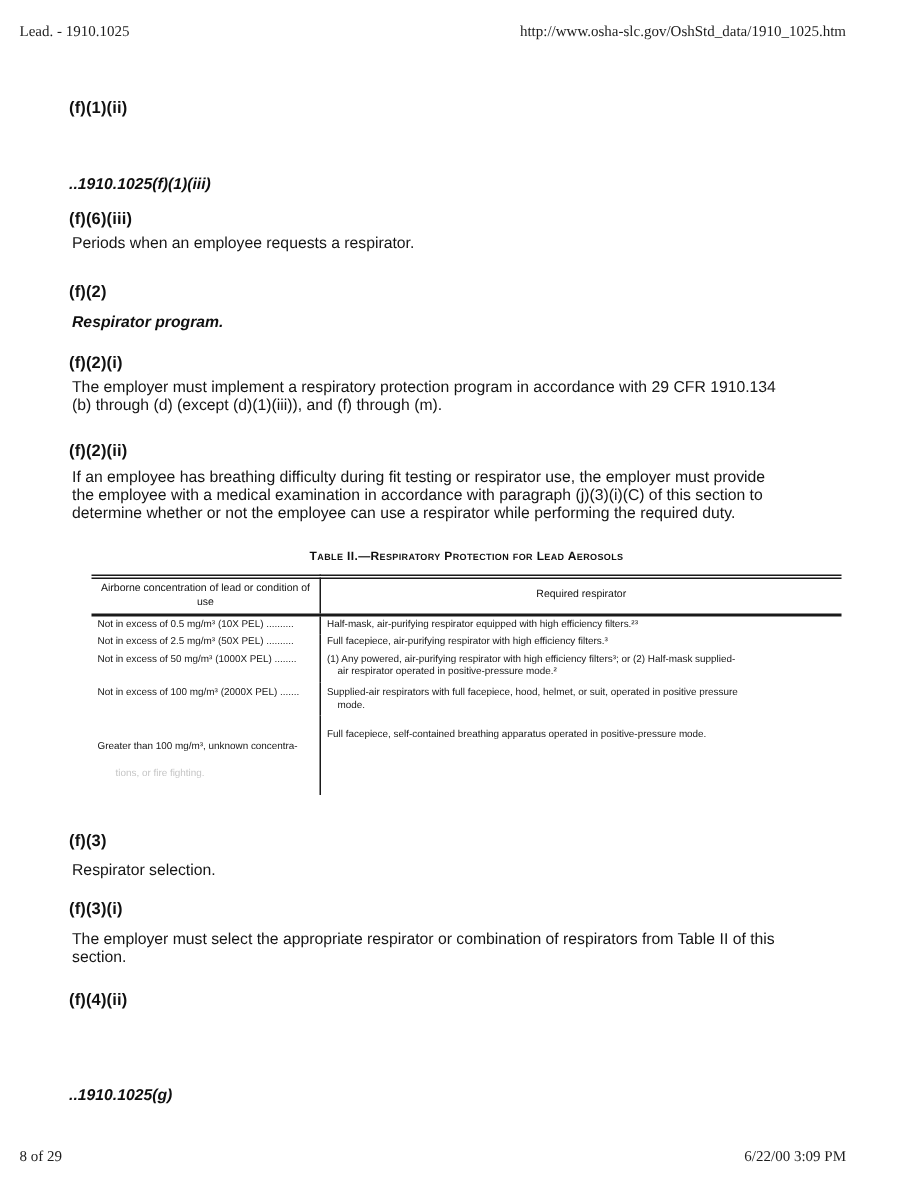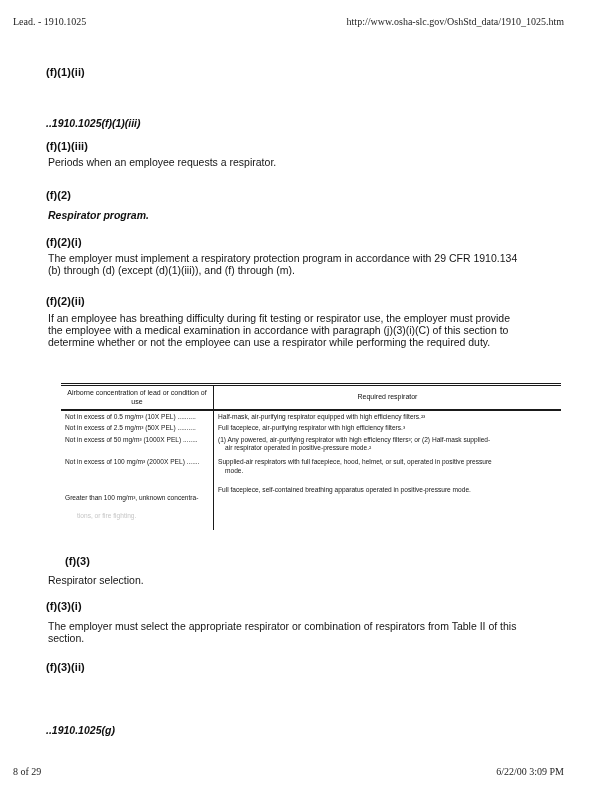--- a/index.html
+++ b/index.html
@@ -36,35 +36,36 @@
 
 <div class="page">
 
   <div class="abs meta" style="left:13px;top:16px;">Lead. - 1910.1025</div>
   <div class="abs meta" style="right:13px;top:16px;">http://www.osha-slc.gov/OshStd_data/1910_1025.htm</div>
 
   <div class="abs h" style="left:46px;top:66px;">(f)(1)(ii)</div>
 
   <div class="abs ref" style="left:46px;top:117px;">..1910.1025(f)(1)(iii)</div>
 
-  <div class="abs h" style="left:46px;top:140px;">(f)(1)(iii)</div>
+  <div class="abs h" style="left:46px;top:140px;">(f)(6)(iii)</div>
   <div class="abs p" style="left:48px;top:156px;width:520px;">Periods when an employee requests a respirator.</div>
 
   <div class="abs h" style="left:46px;top:189px;">(f)(2)</div>
   <div class="abs ref" style="left:48px;top:209px;">Respirator program.</div>
 
   <div class="abs h" style="left:46px;top:236px;">(f)(2)(i)</div>
   <div class="abs p" style="left:48px;top:252px;width:520px;">The employer must implement a respiratory protection program in accordance with 29 CFR 1910.134
 (b) through (d) (except (d)(1)(iii)), and (f) through (m).</div>
 
   <div class="abs h" style="left:46px;top:295px;">(f)(2)(ii)</div>
   <div class="abs p" style="left:48px;top:312px;width:520px;">If an employee has breathing difficulty during fit testing or respirator use, the employer must provide
 the employee with a medical examination in accordance with paragraph (j)(3)(i)(C) of this section to
 determine whether or not the employee can use a respirator while performing the required duty.</div>
 
+  <div class="abs tbl-title" style="left:61px;top:366px;">Table II.—Respiratory Protection for Lead Aerosols</div>
 
   <table class="abs tbl" style="left:61px;top:383px;">
     <thead>
       <tr>
         <th class="c1">Airborne concentration of lead or condition of
 use</th>
         <th>Required respirator</th>
       </tr>
     </thead>
     <tbody>
@@ -89,27 +90,27 @@
       <tr class="gap-lg">
         <td class="c1">
           <span class="cell-line">Greater than 100 mg/m³, unknown concentra-</span>
           <span class="faded">tions, or fire fighting.</span>
         </td>
         <td class="c2">Full facepiece, self-contained breathing apparatus operated in positive-pressure mode.</td>
       </tr>
     </tbody>
   </table>
 
-  <div class="abs h" style="left:46px;top:555px;margin-left:19px;">(f)(3)</div>
+  <div class="abs h" style="left:46px;top:555px;">(f)(3)</div>
   <div class="abs p" style="left:48px;top:574px;width:520px;">Respirator selection.</div>
 
   <div class="abs h" style="left:46px;top:600px;">(f)(3)(i)</div>
   <div class="abs p" style="left:48px;top:620px;width:520px;">The employer must select the appropriate respirator or combination of respirators from Table II of this
 section.</div>
 
-  <div class="abs h" style="left:46px;top:661px;">(f)(3)(ii)</div>
+  <div class="abs h" style="left:46px;top:661px;">(f)(4)(ii)</div>
 
   <div class="abs ref" style="left:46px;top:724px;">..1910.1025(g)</div>
 
   <div class="abs meta" style="left:13px;top:766px;">8 of 29</div>
   <div class="abs meta" style="right:13px;top:766px;">6/22/00 3:09 PM</div>
 
 </div>
 
 </body></html>

